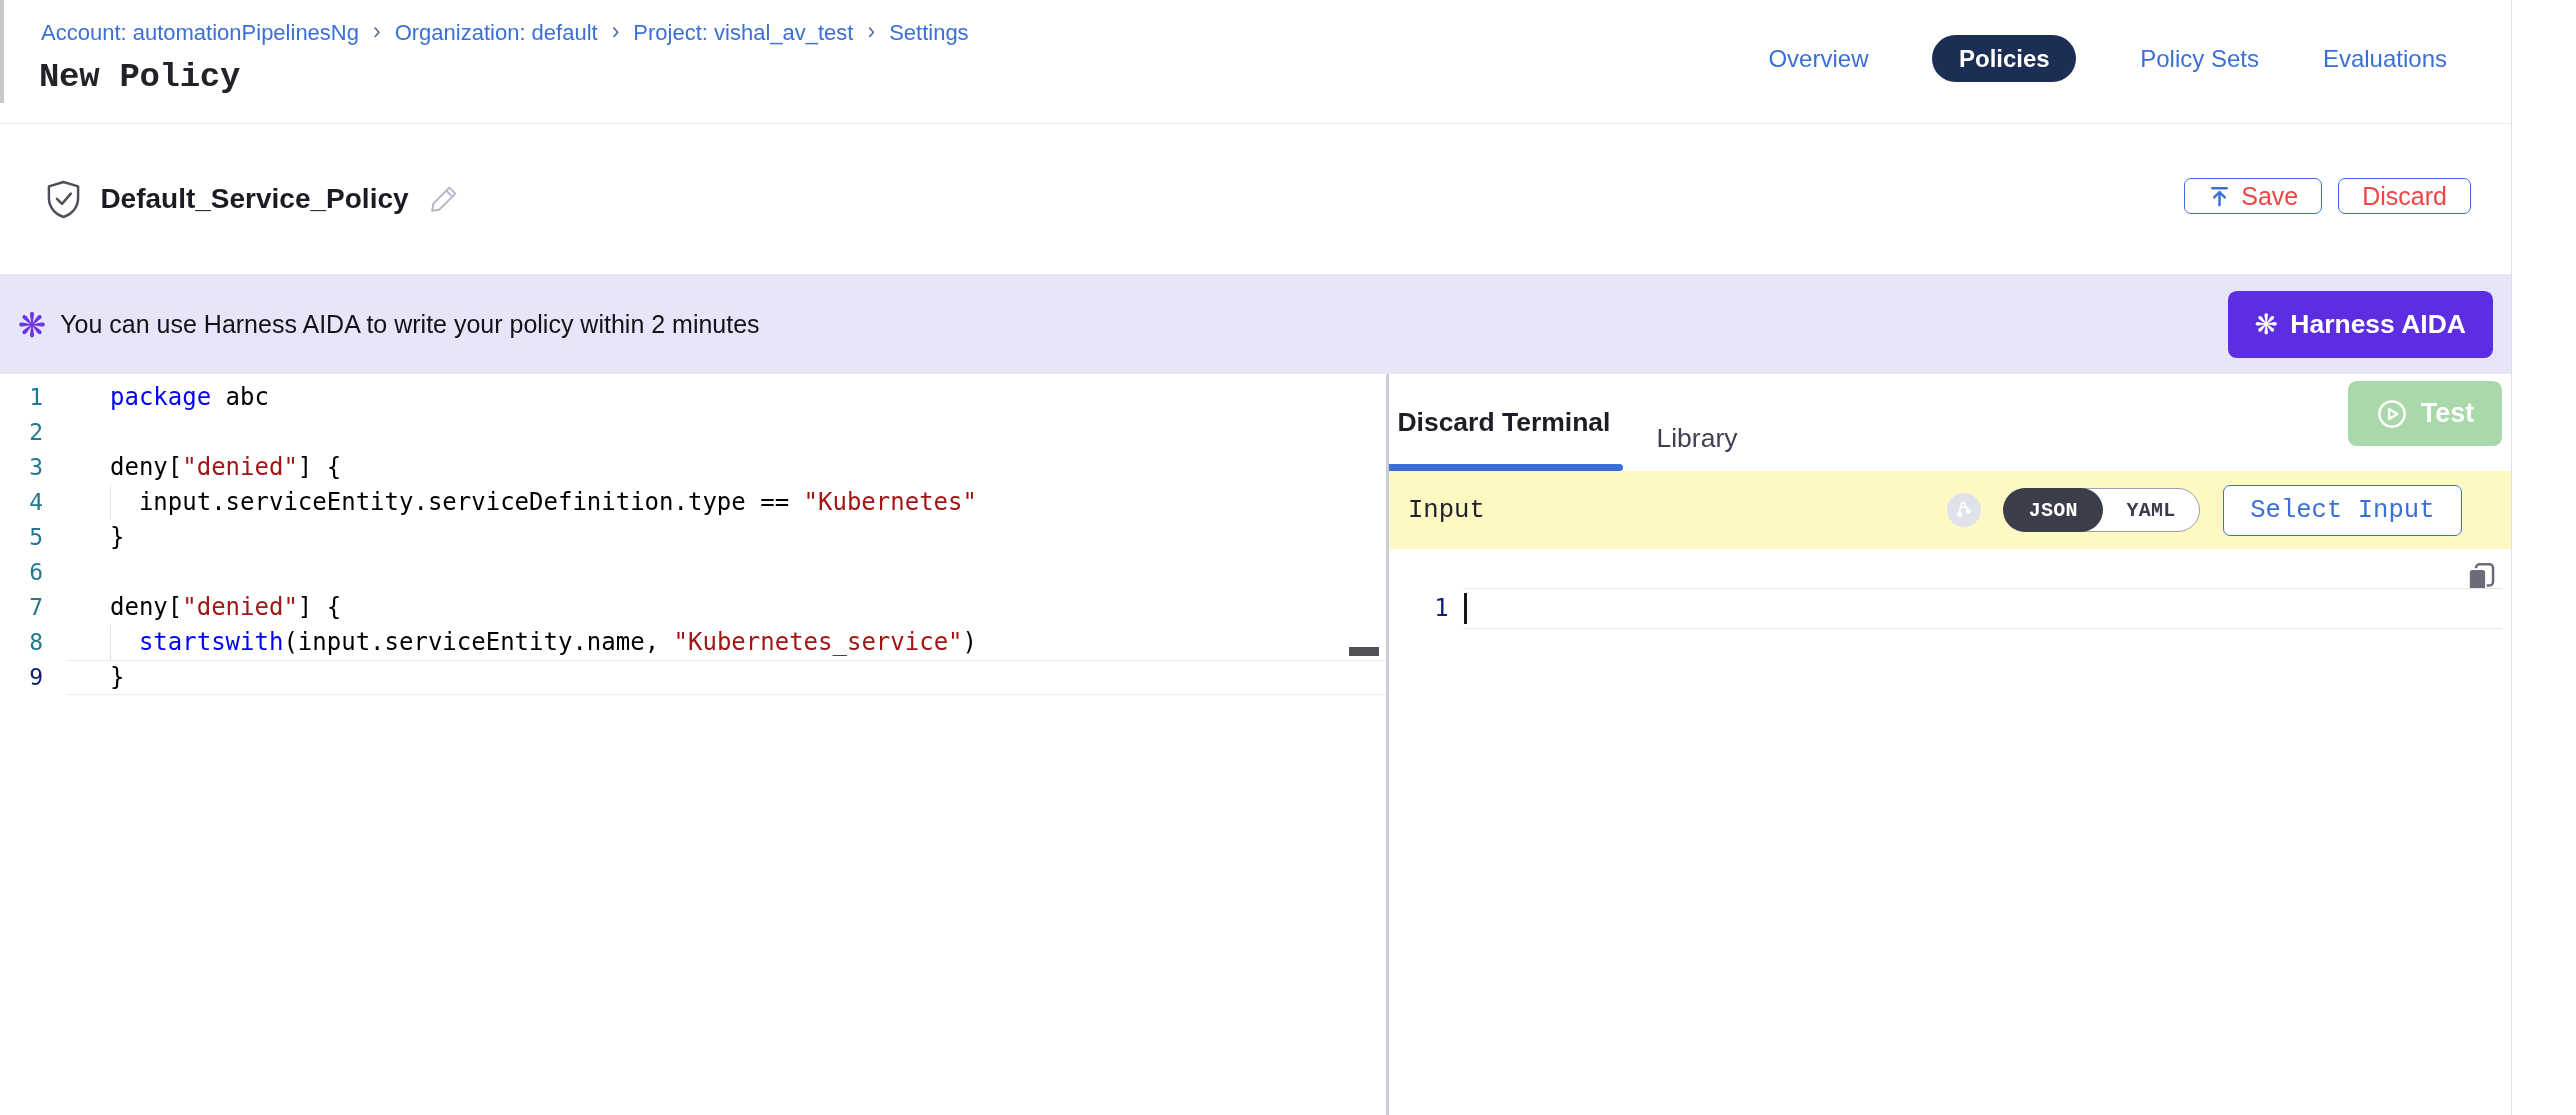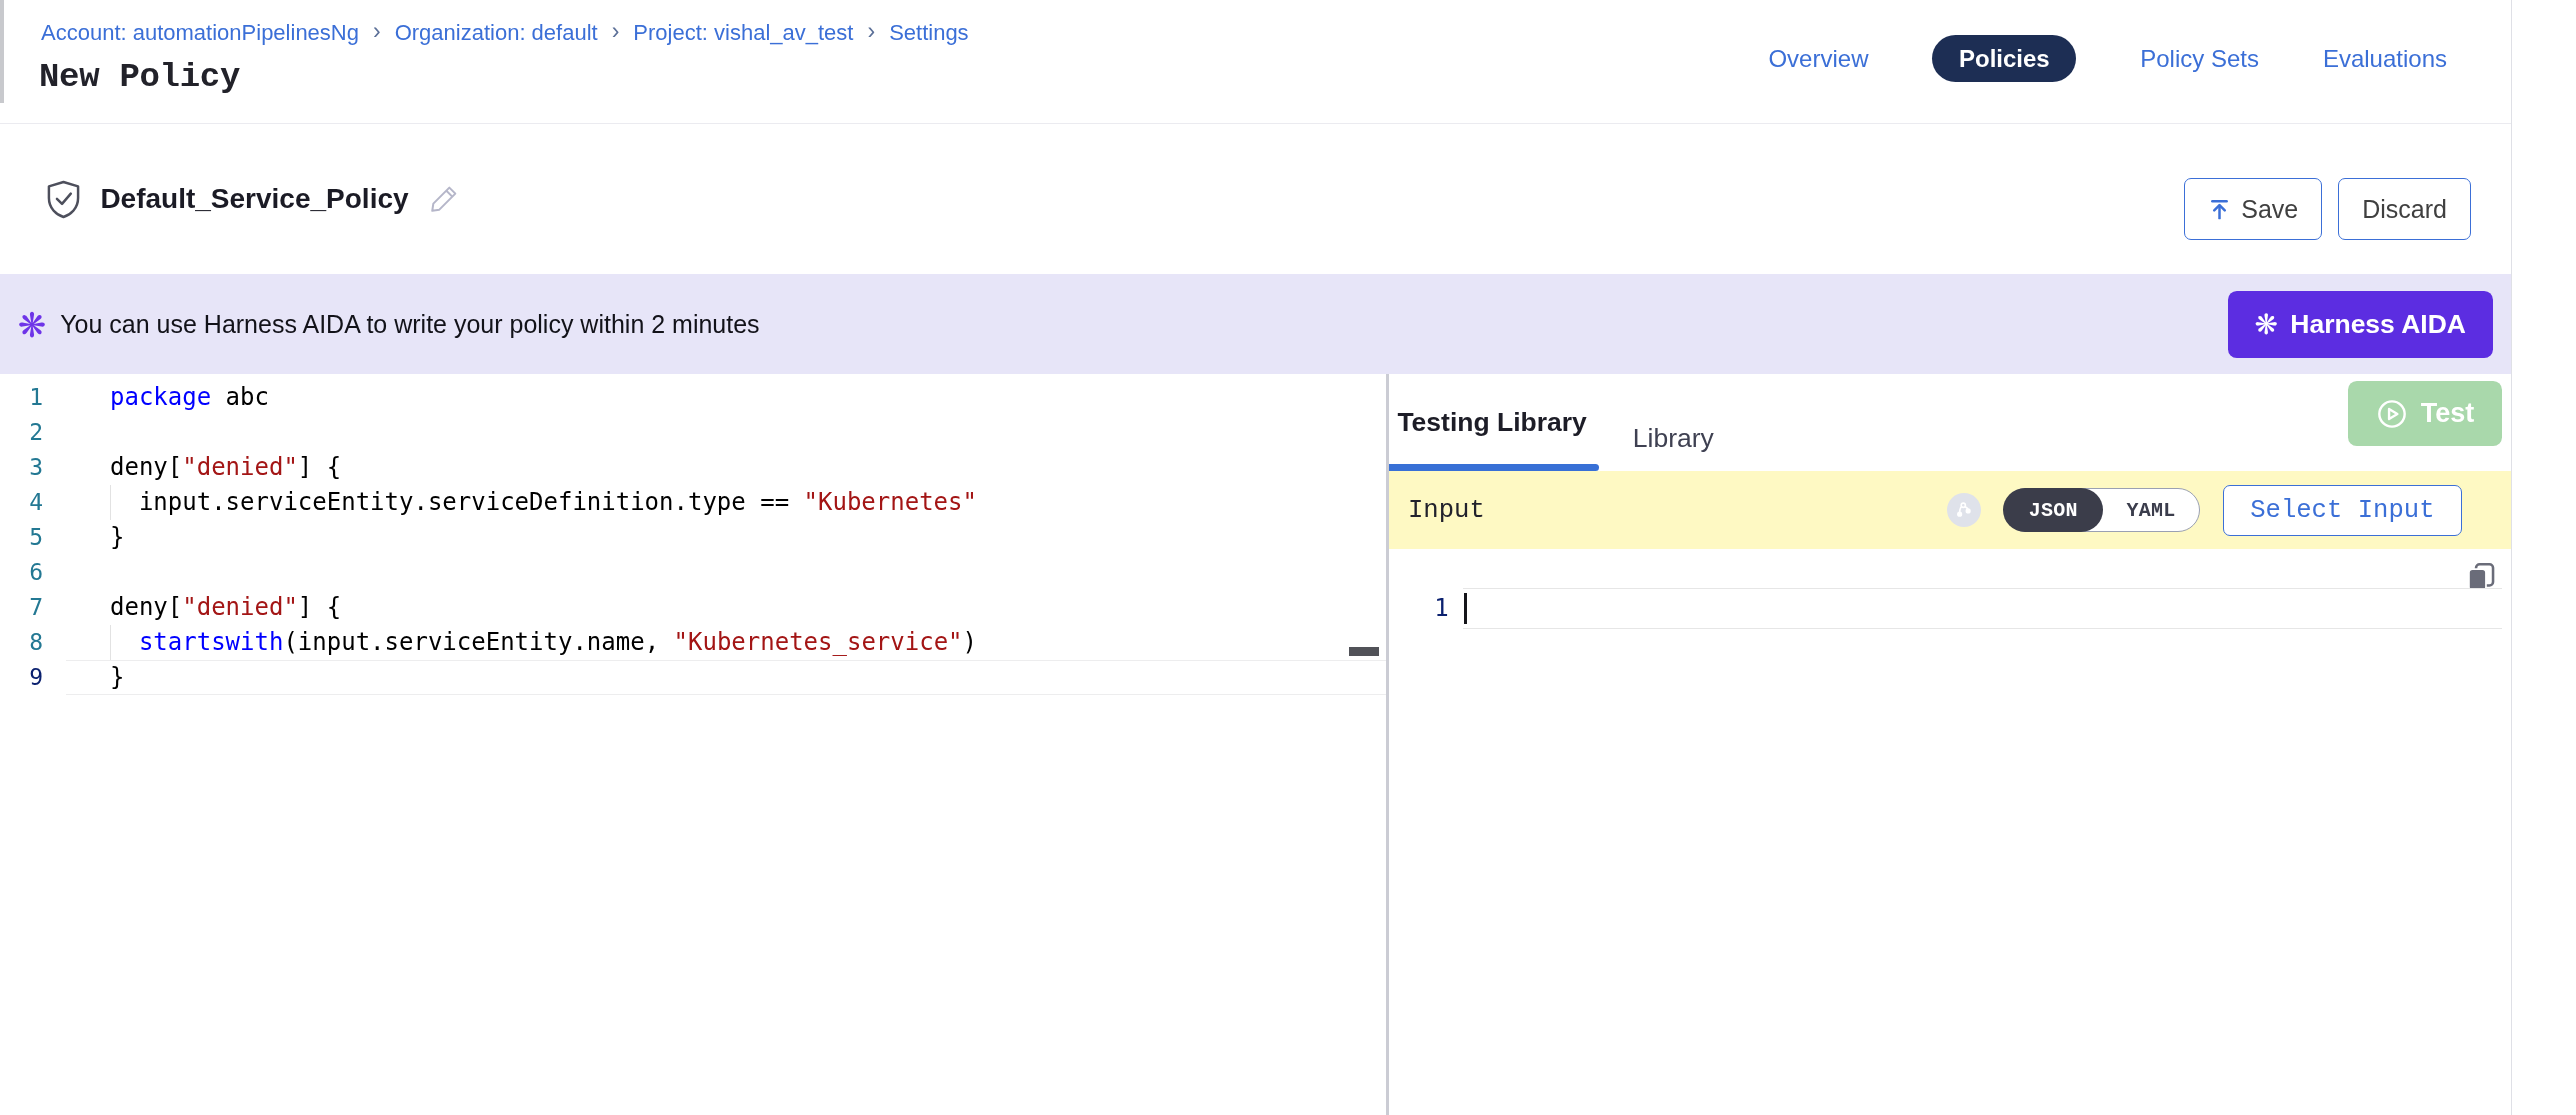--- a/index.html
+++ b/index.html
@@ -21,22 +21,22 @@
   .page-title { position:absolute; left:39px; top:58px; font-size:34px; font-weight:bold; color:#22222a; letter-spacing:-0.3px;font-family:Liberation Mono, monospace; }
   .module-nav { position:absolute; right:64px; top:34px; height:49px; display:flex; align-items:center; gap:64px; font-size:24px; }
   .nav-link { color:#3b6fd7; cursor:pointer; white-space:nowrap; }
   .nav-link.active { background:#1d2e54; color:#fff; font-weight:bold; padding:9.7px 26.5px; border-radius:882px; }
 
   
   .subheader { position:absolute; left:0; top:125px; right:0; height:148px; background:#fff; }
   .policy-row { position:absolute; left:46px; top:0; height:148px; display:flex; align-items:center; gap:19.4px; }
   .policy-name { font-size:28px; font-weight:bold; color:#1b1b25; }
   .action-buttons { position:absolute; right:40px; top:53px; display:flex; gap:16px; }
-  .btn-outline { display:flex; align-items:center; gap:10.6px; height:62px; padding:0 23px; background:#fff;
-    border:1.8px solid #3b6fd7; border-radius:7px; color:#404040; font-size:25px; cursor:pointer; font-family:inherit; }
+  .btn-outline { display:flex; align-items:center; gap:10.6px; height:36px; padding:0 23px; background:#fff;
+    border:1.8px solid #3b6fd7; border-radius:7px; color:#ef4444; font-size:25px; cursor:pointer; font-family:inherit; }
 
   
   .banner { position:absolute; left:0; top:274px; right:0; height:101px; background:#e7e5f8; display:flex; align-items:center; }
   .banner-flower { margin-left:17.7px; font-size:34px; line-height:1; color:#6e34e8; }
   .banner-text { margin-left:14px; font-size:25px; color:#121219; }
   .aida-button { position:absolute; right:18.5px; top:17px; height:67px; display:flex; align-items:center; gap:12.4px;
     padding:0 26.5px; background:#5c2de1; border:none; border-radius:8.8px; color:#fff; font-size:26.5px; font-weight:bold;
     cursor:pointer; font-family:inherit; }
   .aida-button .flower { font-size:28px; font-weight:normal; line-height:1; }
 
@@ -199,21 +199,21 @@
           </div>
         </div>
       <div class="ruler-mark"></div>
     </div>
 
     <div class="divider"></div>
 
     <div class="rpanel">
       <div class="tabs-row">
         <div style="display:flex;align-items:center;height:100%">
-            <div class="tab first active">Testing Library</div>
+            <div class="tab first active">Discard Terminal</div>
             <div class="tab">Library</div>
           </div>
         <button class="test-button">
           <span style="display:flex">
             <svg width="32" height="32" viewBox="0 0 24 24" fill="none" stroke="#ffffff" stroke-width="1.8" stroke-linejoin="round">
               <circle cx="12" cy="12" r="9.5"></circle>
               <path d="M9.8 8.2 L16 12 L9.8 15.8 Z"></path>
             </svg>
           </span>
           <span>Test</span>

